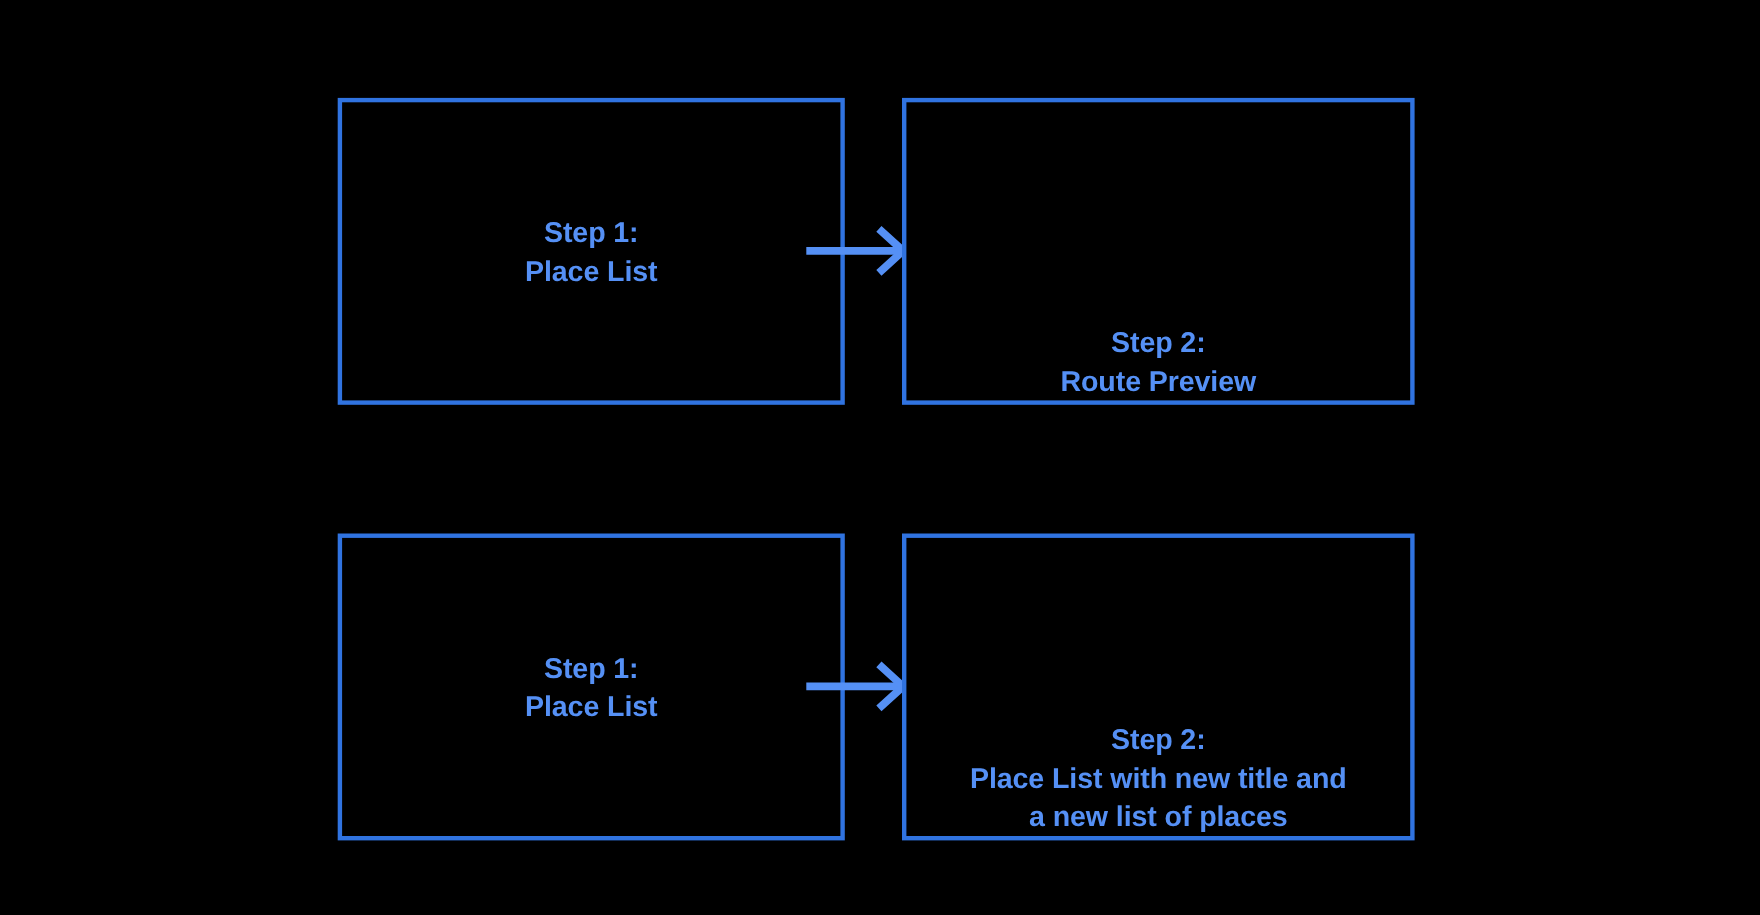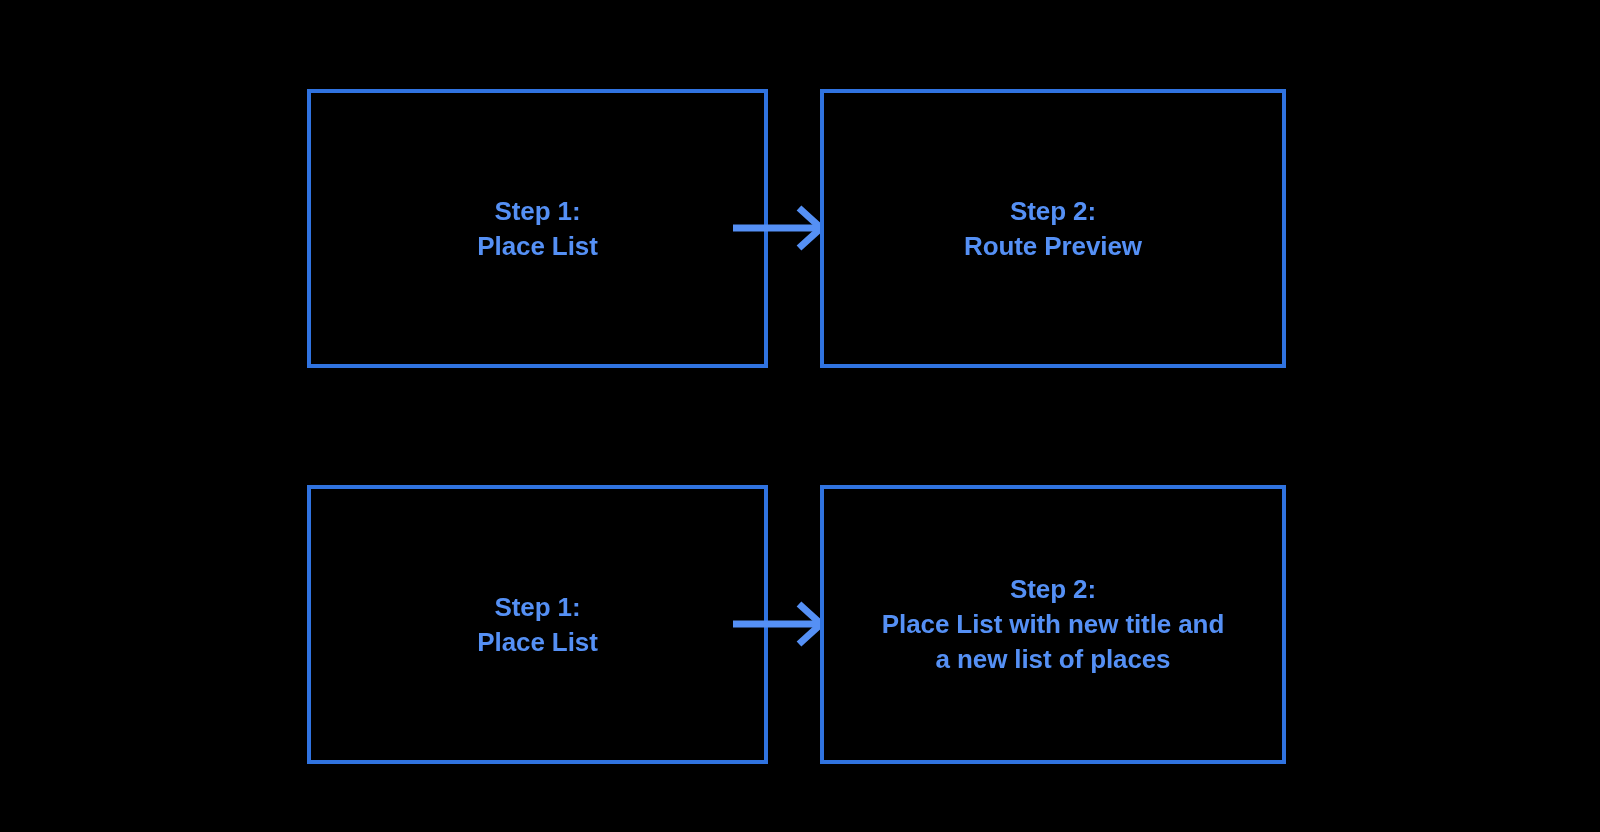--- a/index.html
+++ b/index.html
@@ -38,21 +38,21 @@
     top: 0;
     height: 279px;
     box-sizing: border-box;
     border: 4px solid #3073e0;
     background: #000000;
     display: flex;
     align-items: center;
     justify-content: center;
   }
   .box-left  { left: 307px;  width: 461px; }
-  .box-right { left: 820px;  width: 466px; }
+  .box-right { left: 820px;  width: 466px; align-items: flex-end; }
 
   .step-label {
     color: #5590f5;
     font-size: 26px;
     line-height: 35px;
     font-weight: bold;
     text-align: center;
     letter-spacing: -0.1px;
     white-space: pre-line;
     padding: 0 10px;

